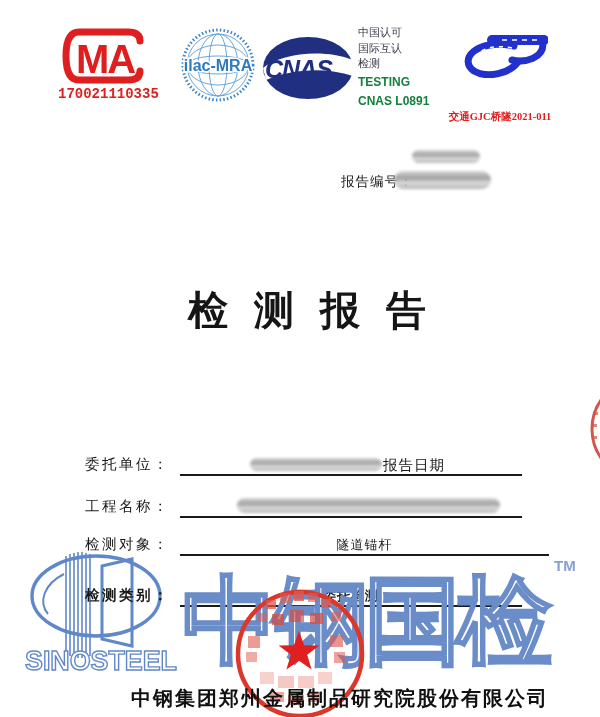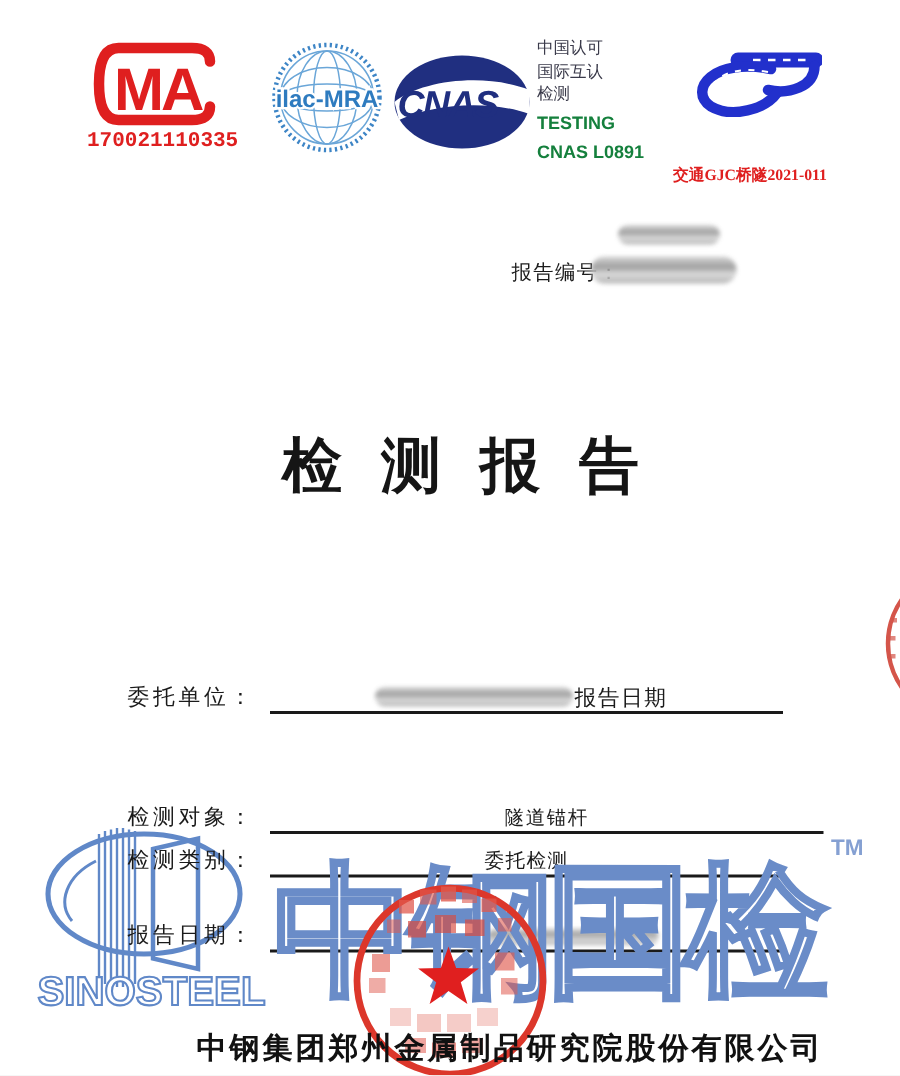--- a/index.html
+++ b/index.html
@@ -26,21 +26,21 @@
   .smudge-b{left:394px;top:171px;width:97px;height:18px;border-radius:10px;}
   .report-no-label{left:341px;top:173px;font-size:13.5px;letter-spacing:1px;text-align:right;}
   
   .doc-title{left:0;top:283px;width:100%;text-align:center;font-size:40px;font-weight:600;
     letter-spacing:26px;padding-left:40px;box-sizing:border-box;color:#151515;}
   
   .form-row{left:0;width:600px;height:22px;z-index:3;}
   .form-row .lbl{position:absolute;left:85px;top:0;font-size:14.5px;letter-spacing:2.5px;}
   .form-row .line{position:absolute;left:180px;right:78px;top:19px;border-top:2px solid #1a1a1a;}
   .form-row .val{position:absolute;left:180px;right:78px;top:1px;text-align:center;font-size:13px;letter-spacing:1px;}
-  .row0{top:455px;} .row1{top:497px;} .row2{top:535px;padding-left:27px;} .row3{top:564px;} .row4{top:614px;}
+  .row0{top:455px;} .row1{top:497px;} .row2{top:535px;padding-left:27px;} .row3{top:586px;font-weight:bold;} .row4{top:614px;}
   .val-company{position:absolute;left:383px;top:1px;font-size:14.5px;letter-spacing:1px;}
   .sm-r0{position:absolute;left:250px;top:3px;width:132px;height:13px;}
   .sm-r1{position:absolute;left:237px;top:1px;width:263px;height:15px;}
   .sm-r4{position:absolute;left:325px;top:5px;width:114px;height:11px;}
   
   .watermark-svg{left:180px;top:552px;width:378px;height:130px;z-index:4;}
   .wm-tm{left:554px;top:557px;font-family:"Liberation Sans","DejaVu Sans",sans-serif;
     font-weight:bold;font-size:15px;color:#85a0d2;z-index:4;text-align:right;}
   
   .sino-svg{left:24px;top:550px;width:160px;height:128px;z-index:1;}
@@ -100,34 +100,34 @@
   <div class="abs smudge smudge-b"></div>
 
   <div class="abs doc-title">检测报告</div>
 
   <div class="abs form-row row0">
     <span class="lbl">委托单位：</span>
     <span class="line"></span>
     <span class="smudge sm-r0"></span>
     <span class="val-company">报告日期</span>
   </div>
+  <div class="abs form-row row1">
+    <span class="lbl">工程名称：</span>
+    <span class="line"></span>
+    <span class="smudge sm-r1"></span>
+  </div>
   <div class="abs form-row row2">
     <span class="lbl">检测对象：</span>
     <span class="line"></span>
     <span class="val">隧道锚杆</span>
   </div>
   <div class="abs form-row row3">
     <span class="lbl">检测类别：</span>
     <span class="line"></span>
     <span class="val">委托检测</span>
-  </div>
-  <div class="abs form-row row4">
-    <span class="lbl">报告日期：</span>
-    <span class="line"></span>
-    <span class="smudge sm-r4"></span>
   </div>
 
   <svg class="abs watermark-svg" viewBox="0 0 378 130">
     <text x="2" y="102" font-size="96" font-weight="bold" fill="none" stroke="#6a8cc8" stroke-width="2.4" font-family="Liberation Serif, DejaVu Serif, serif" textLength="370" lengthAdjust="spacing">中钢国检</text>
   </svg>
   <div class="abs wm-tm">TM</div>
 
   <svg class="abs sino-svg" viewBox="0 0 160 128">
     <ellipse cx="72" cy="46" rx="64" ry="40" fill="none" stroke="#6088c8" stroke-width="3.4"></ellipse>
     <path d="M24,64 C14,52 20,34 40,24" fill="none" stroke="#6088c8" stroke-width="2"></path>

